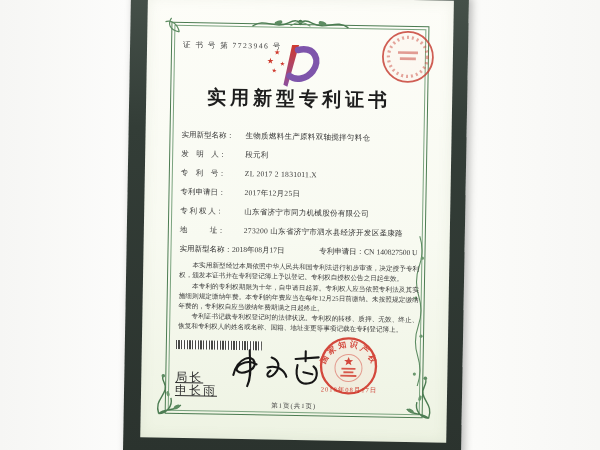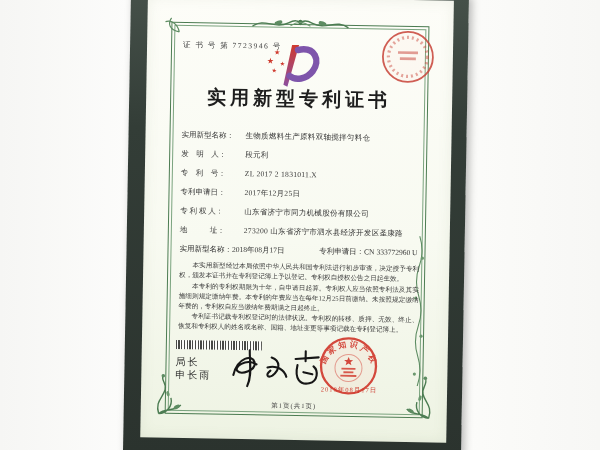--- a/index.html
+++ b/index.html
@@ -31,22 +31,22 @@
   .fvalue{letter-spacing:.3px;}
   .grant{position:absolute;left:36px;top:248px;width:238px;display:flex;
     font-size:7.5px;color:#333;white-space:nowrap;}
   .grant .g2{margin-left:auto;}
   .paras{position:absolute;left:36px;top:264px;width:240px;font-size:6.6px;
     line-height:1.5;color:#3c3c3c;text-align:justify;}
   .paras p{margin:0 0 1px 0;text-indent:2em;}
   .barcode{position:absolute;left:34px;top:344px;width:86px;height:9px;opacity:.8;
     background:repeating-linear-gradient(90deg,#1d1d1d 0 1px,#fff 1px 2px,
       #1d1d1d 2px 4px,#fff 4px 5px,#1d1d1d 5px 6px,#fff 6px 8px,#1d1d1d 8px 9px,#fff 9px 11px);}
-  .director{position:absolute;left:34px;top:359px;font-size:10px;line-height:13px;
-    color:#2e2e2e;letter-spacing:2px;}
+  .director{position:absolute;left:34px;top:375px;font-size:12px;line-height:13px;
+    color:#2e2e2e;letter-spacing:2px;text-decoration:underline;}
   .signature{position:absolute;left:84px;top:348px;}
   .seal{position:absolute;left:176px;top:336px;opacity:.92;}
   .seal-date{position:absolute;left:168px;top:387px;width:80px;text-align:center;
     font-size:6.5px;color:rgba(203,44,32,.9);letter-spacing:1px;}
   .page-num{position:absolute;left:0;top:404px;width:100%;text-align:center;
     font-size:6.5px;color:#3a3a3a;letter-spacing:1px;}
 </style>
 </head>
 <body>
 
@@ -134,21 +134,21 @@
         <div class="frow">
           <span class="flabel">专 利 权 人：</span><span class="fvalue">山东省济宁市同力机械股份有限公司</span>
         </div>
         <div class="frow">
           <span class="flabel">地　　　址：</span><span class="fvalue">273200 山东省济宁市泗水县经济开发区圣康路</span>
         </div>
       </div>
 
       <div class="grant">
         <span class="g1"><span>实用新型名称：</span><span>2018年08月17日</span></span>
-        <span class="g2"><span>专利申请日：</span><span>CN 333772960 U</span></span>
+        <span class="g2"><span>专利申请日：</span><span>CN 140827500 U</span></span>
       </div>
 
       <div class="paras">
         <p>本实用新型经过本局依照中华人民共和国专利法进行初步审查，决定授予专利权，颁发本证书并在专利登记簿上予以登记。专利权自授权公告之日起生效。</p>
         <p>本专利的专利权期限为十年，自申请日起算。专利权人应当依照专利法及其实施细则规定缴纳年费。本专利的年费应当在每年12月25日前缴纳。未按照规定缴纳年费的，专利权自应当缴纳年费期满之日起终止。</p>
         <p>专利证书记载专利权登记时的法律状况。专利权的转移、质押、无效、终止、恢复和专利权人的姓名或名称、国籍、地址变更等事项记载在专利登记簿上。</p>
       </div>
 
       <div class="barcode"></div>
 

